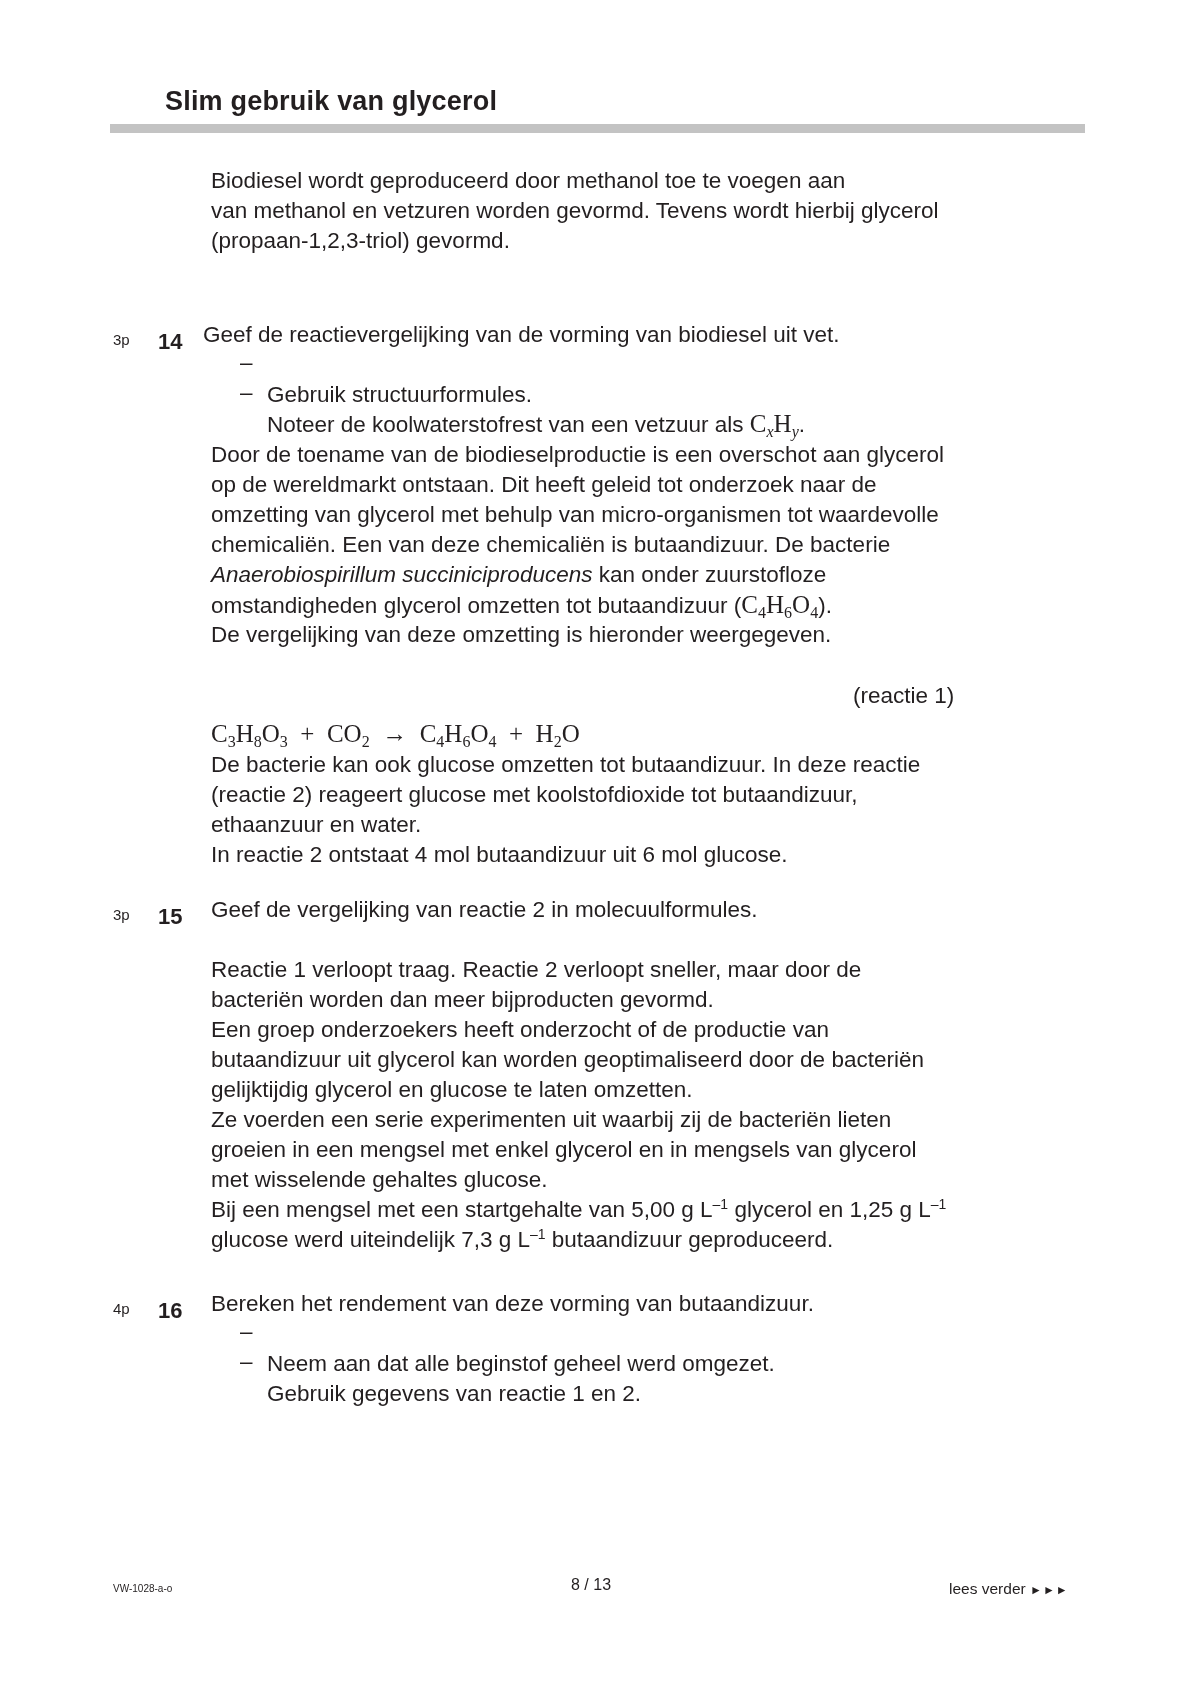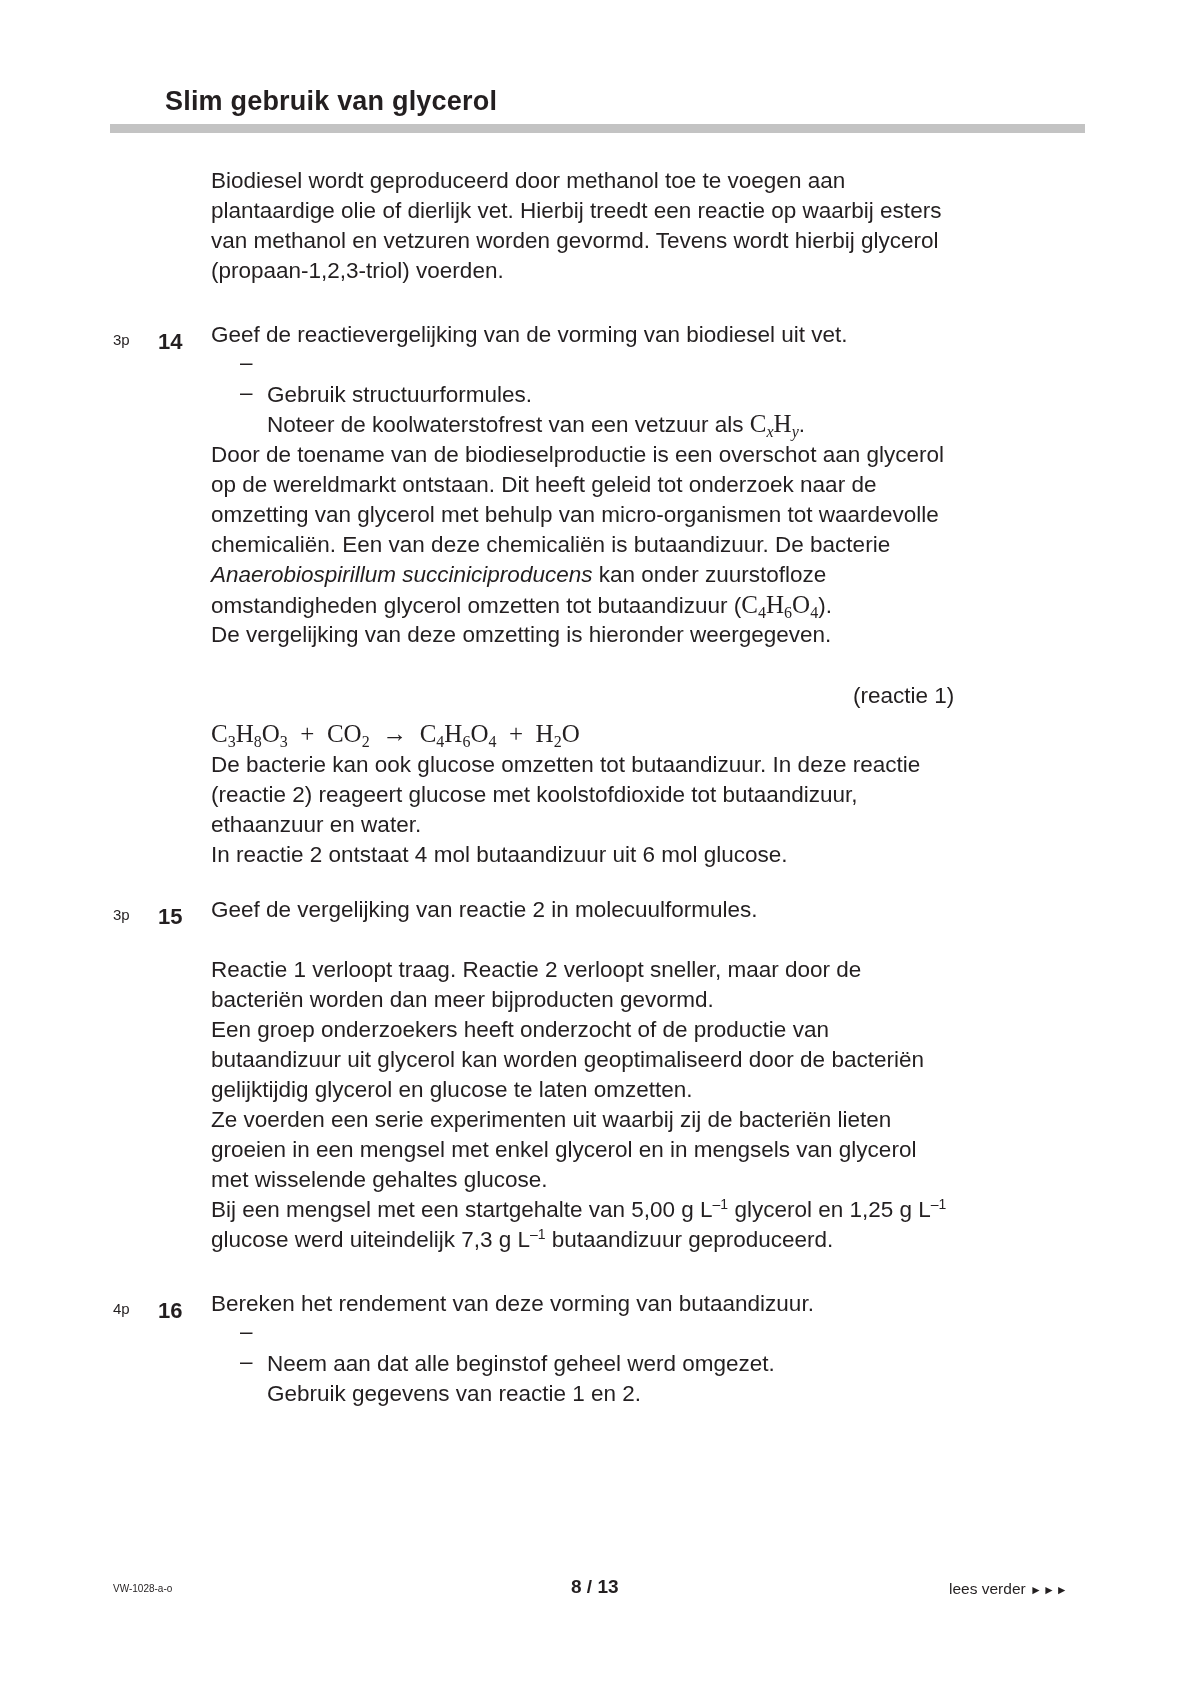--- a/index.html
+++ b/index.html
@@ -14,40 +14,39 @@
   .bullet { position: absolute; left: 240px; font-size: 22.5px; }
   .btext { position: absolute; left: 267px; font-size: 22.5px; white-space: nowrap; margin-top: 32px; }
   .serif { font-family: "Liberation Serif", serif; font-size: 25px; }
   .serif sub { font-size: 16px; vertical-align: -5px; line-height: 0; }
   .serif i sub, sub i { font-style: italic; }
   .eq { position: absolute; left: 211px; top: 720px; font-family: "Liberation Serif", serif; font-size: 25px; white-space: nowrap; }
   .eq sub { font-size: 16px; vertical-align: -5px; line-height: 0; }
   .eqlabel { position: absolute; left: 853px; top: 683px; font-size: 22.5px; text-align: center; }
   sup.m { font-size: 14px; vertical-align: 8px; line-height: 0; }
   .footer-left { position: absolute; left: 113px; top: 1583px; font-size: 10px; }
-  .footer-mid { position: absolute; left: 571px; top: 1576px; font-size: 19px; font-weight: bold; }
+  .footer-mid { position: absolute; left: 571px; top: 1576px; font-size: 16px; }
   .footer-right { position: absolute; left: 949px; top: 1580px; font-size: 15.5px; }
   .arrows { font-size: 12px; letter-spacing: 1px; }
 </style>
 </head>
 <body>
 
 <div class="title">Slim gebruik van glycerol</div>
 <div class="rule"></div>
 
 <div class="para" style="top:166px">
   <div class="line">Biodiesel wordt geproduceerd door methanol toe te voegen aan</div>
-  <div class="line">plantaardige olie of dierlijk vet. Hierbij treedt een reactie op waarbij esters</div>
   <div class="line">van methanol en vetzuren worden gevormd. Tevens wordt hierbij glycerol</div>
-  <div class="line">(propaan-1,2,3-triol) voerden.</div>
+  <div class="line">(propaan-1,2,3-triol) gevormd.</div>
 </div>
 
 <div class="pts" style="top:331px">3p</div>
 <div class="qnum" style="top:329px">14</div>
-<div class="q" style="left:211px; top:320px">Geef de reactievergelijking van de vorming van biodiesel uit vet.</div>
+<div class="q" style="left:203px; top:320px">Geef de reactievergelijking van de vorming van biodiesel uit vet.</div>
 <div class="bullet" style="top:350px">–</div>
 <div class="btext" style="top:350px">Gebruik structuurformules.</div>
 <div class="bullet" style="top:380px">–</div>
 <div class="btext" style="top:378px"><span>Noteer de koolwaterstofrest van een vetzuur als </span><span class="serif"><span>C</span><sub><i>x</i></sub><span>H</span><sub><i>y</i></sub></span><span>.</span></div>
 
 <div class="para" style="top:440px">
   <div class="line">Door de toename van de biodieselproductie is een overschot aan glycerol</div>
   <div class="line">op de wereldmarkt ontstaan. Dit heeft geleid tot onderzoek naar de</div>
   <div class="line">omzetting van glycerol met behulp van micro-organismen tot waardevolle</div>
   <div class="line">chemicaliën. Een van deze chemicaliën is butaandizuur. De bacterie</div>

